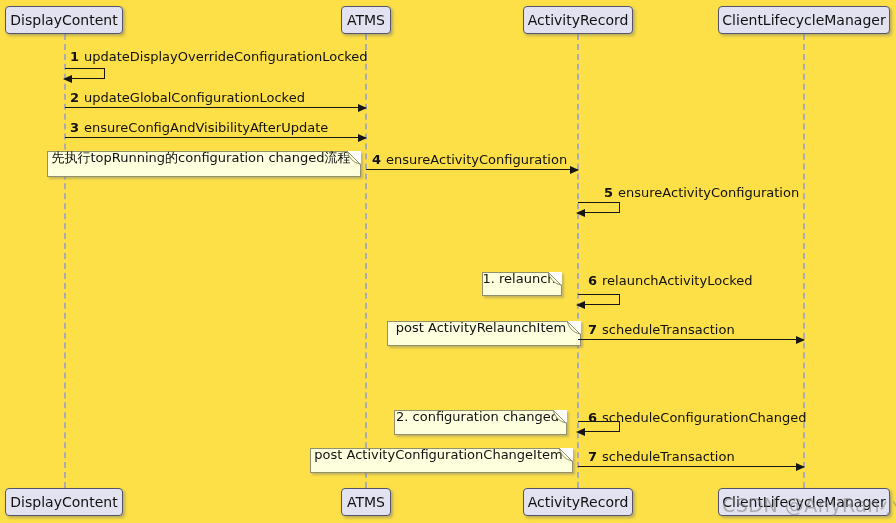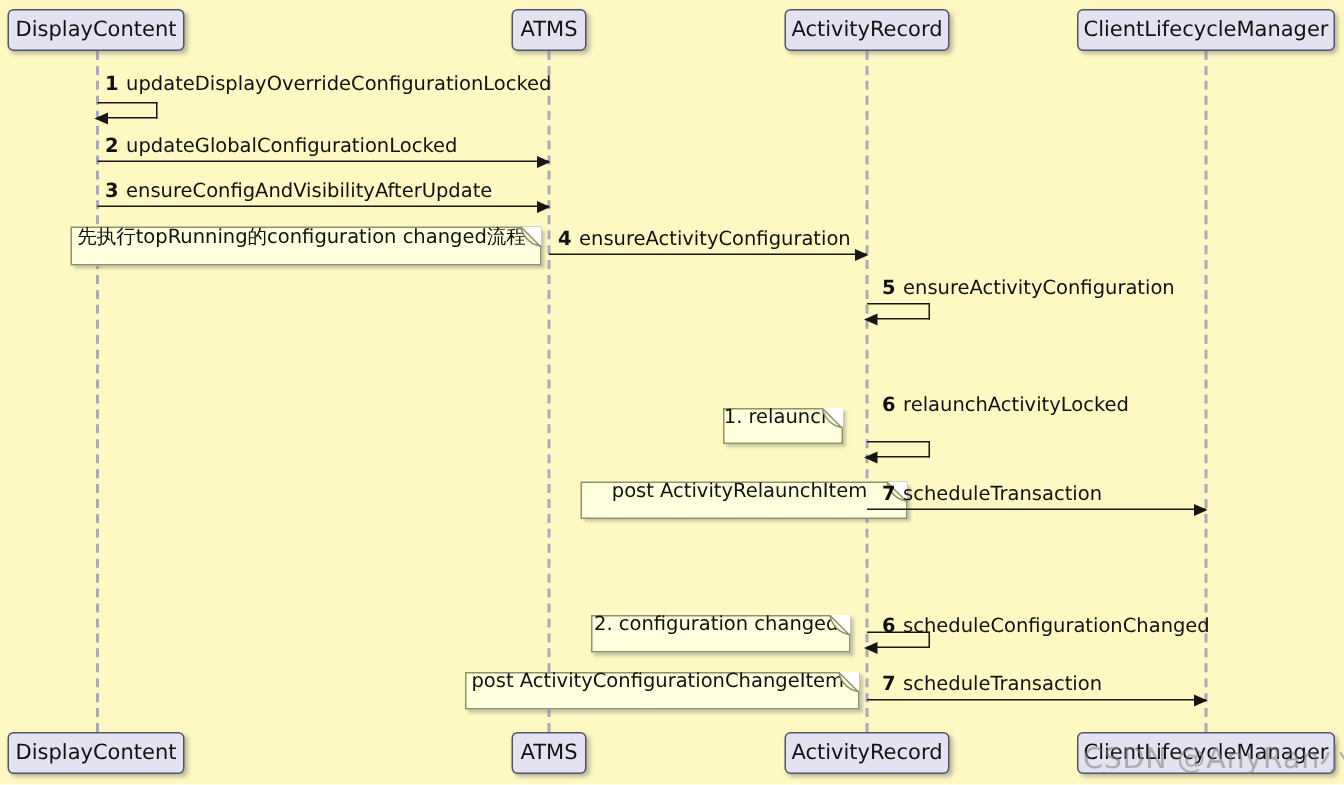--- a/index.html
+++ b/index.html
@@ -1,17 +1,17 @@
 <!DOCTYPE html>
 <html><head>
 <meta charset="utf-8">
 <style>
   html,body{margin:0;padding:0;background:#fff;}
   .canvas{
-    position:relative;width:896px;height:523px;background:#fef9c3;overflow:hidden;
+    position:relative;width:896px;height:523px;background:#fde047;overflow:hidden;
     font-family:"DejaVu Sans","Liberation Sans",sans-serif;color:#111;
   }
   .lifeline{position:absolute;top:34px;height:454px;width:0;border-left:2px dashed #ABABB8;}
   .participant{
     position:absolute;height:28px;box-sizing:border-box;
     background:#E2E2F0;border:1.5px solid #53536b;border-radius:4px;
     box-shadow:2px 2px 3px rgba(110,110,110,.45);
     display:flex;align-items:center;justify-content:center;
     font-size:14px;white-space:nowrap;
   }
@@ -80,39 +80,39 @@
         <polygon points="0,0 14,0 14,13" fill="#ffffff"></polygon>
         <path d="M0,0 L13,13 Q3,11 0,0 Z" fill="#FEFFDD" stroke="#90906d" stroke-width="1"></path>
       </svg>
   </div>
 
   <div class="mtext" style="left:372px;top:153px"><b>4</b><span>ensureActivityConfiguration</span></div>
   <div class="line" style="left:366px;top:169px;width:212px">
       <span class="ah-r"></span>
     </div>
 
-  <div class="mtext" style="left:588px;top:186px"><b>5</b><span>ensureActivityConfiguration</span></div>
+  <div class="mtext" style="left:604px;top:186px"><b>5</b><span>ensureActivityConfiguration</span></div>
   <div class="loop" style="left:578px;top:202px">
       <span class="ah-l"></span>
     </div>
 
   <div class="note" style="left:482px;top:272px;width:80px;height:24px">
     <span>1. relaunch</span>
     <svg class="fold" width="14" height="14" viewBox="0 0 14 14">
         <polygon points="0,0 14,0 14,13" fill="#ffffff"></polygon>
         <path d="M0,0 L13,13 Q3,11 0,0 Z" fill="#FEFFDD" stroke="#90906d" stroke-width="1"></path>
       </svg>
   </div>
 
-  <div class="mtext" style="left:588px;top:264px"><b>6</b><span>relaunchActivityLocked</span></div>
+  <div class="mtext" style="left:588px;top:274px"><b>6</b><span>relaunchActivityLocked</span></div>
   <div class="loop" style="left:578px;top:294px">
       <span class="ah-l"></span>
     </div>
 
-  <div class="note" style="left:387px;top:321px;width:218px;height:25px">
+  <div class="note" style="left:387px;top:321px;width:194px;height:25px">
     <span>post ActivityRelaunchItem</span>
     <svg class="fold" width="14" height="14" viewBox="0 0 14 14">
         <polygon points="0,0 14,0 14,13" fill="#ffffff"></polygon>
         <path d="M0,0 L13,13 Q3,11 0,0 Z" fill="#FEFFDD" stroke="#90906d" stroke-width="1"></path>
       </svg>
   </div>
 
   <div class="mtext" style="left:588px;top:323px"><b>7</b><span>scheduleTransaction</span></div>
   <div class="line" style="left:578px;top:339px;width:226px">
       <span class="ah-r"></span>

